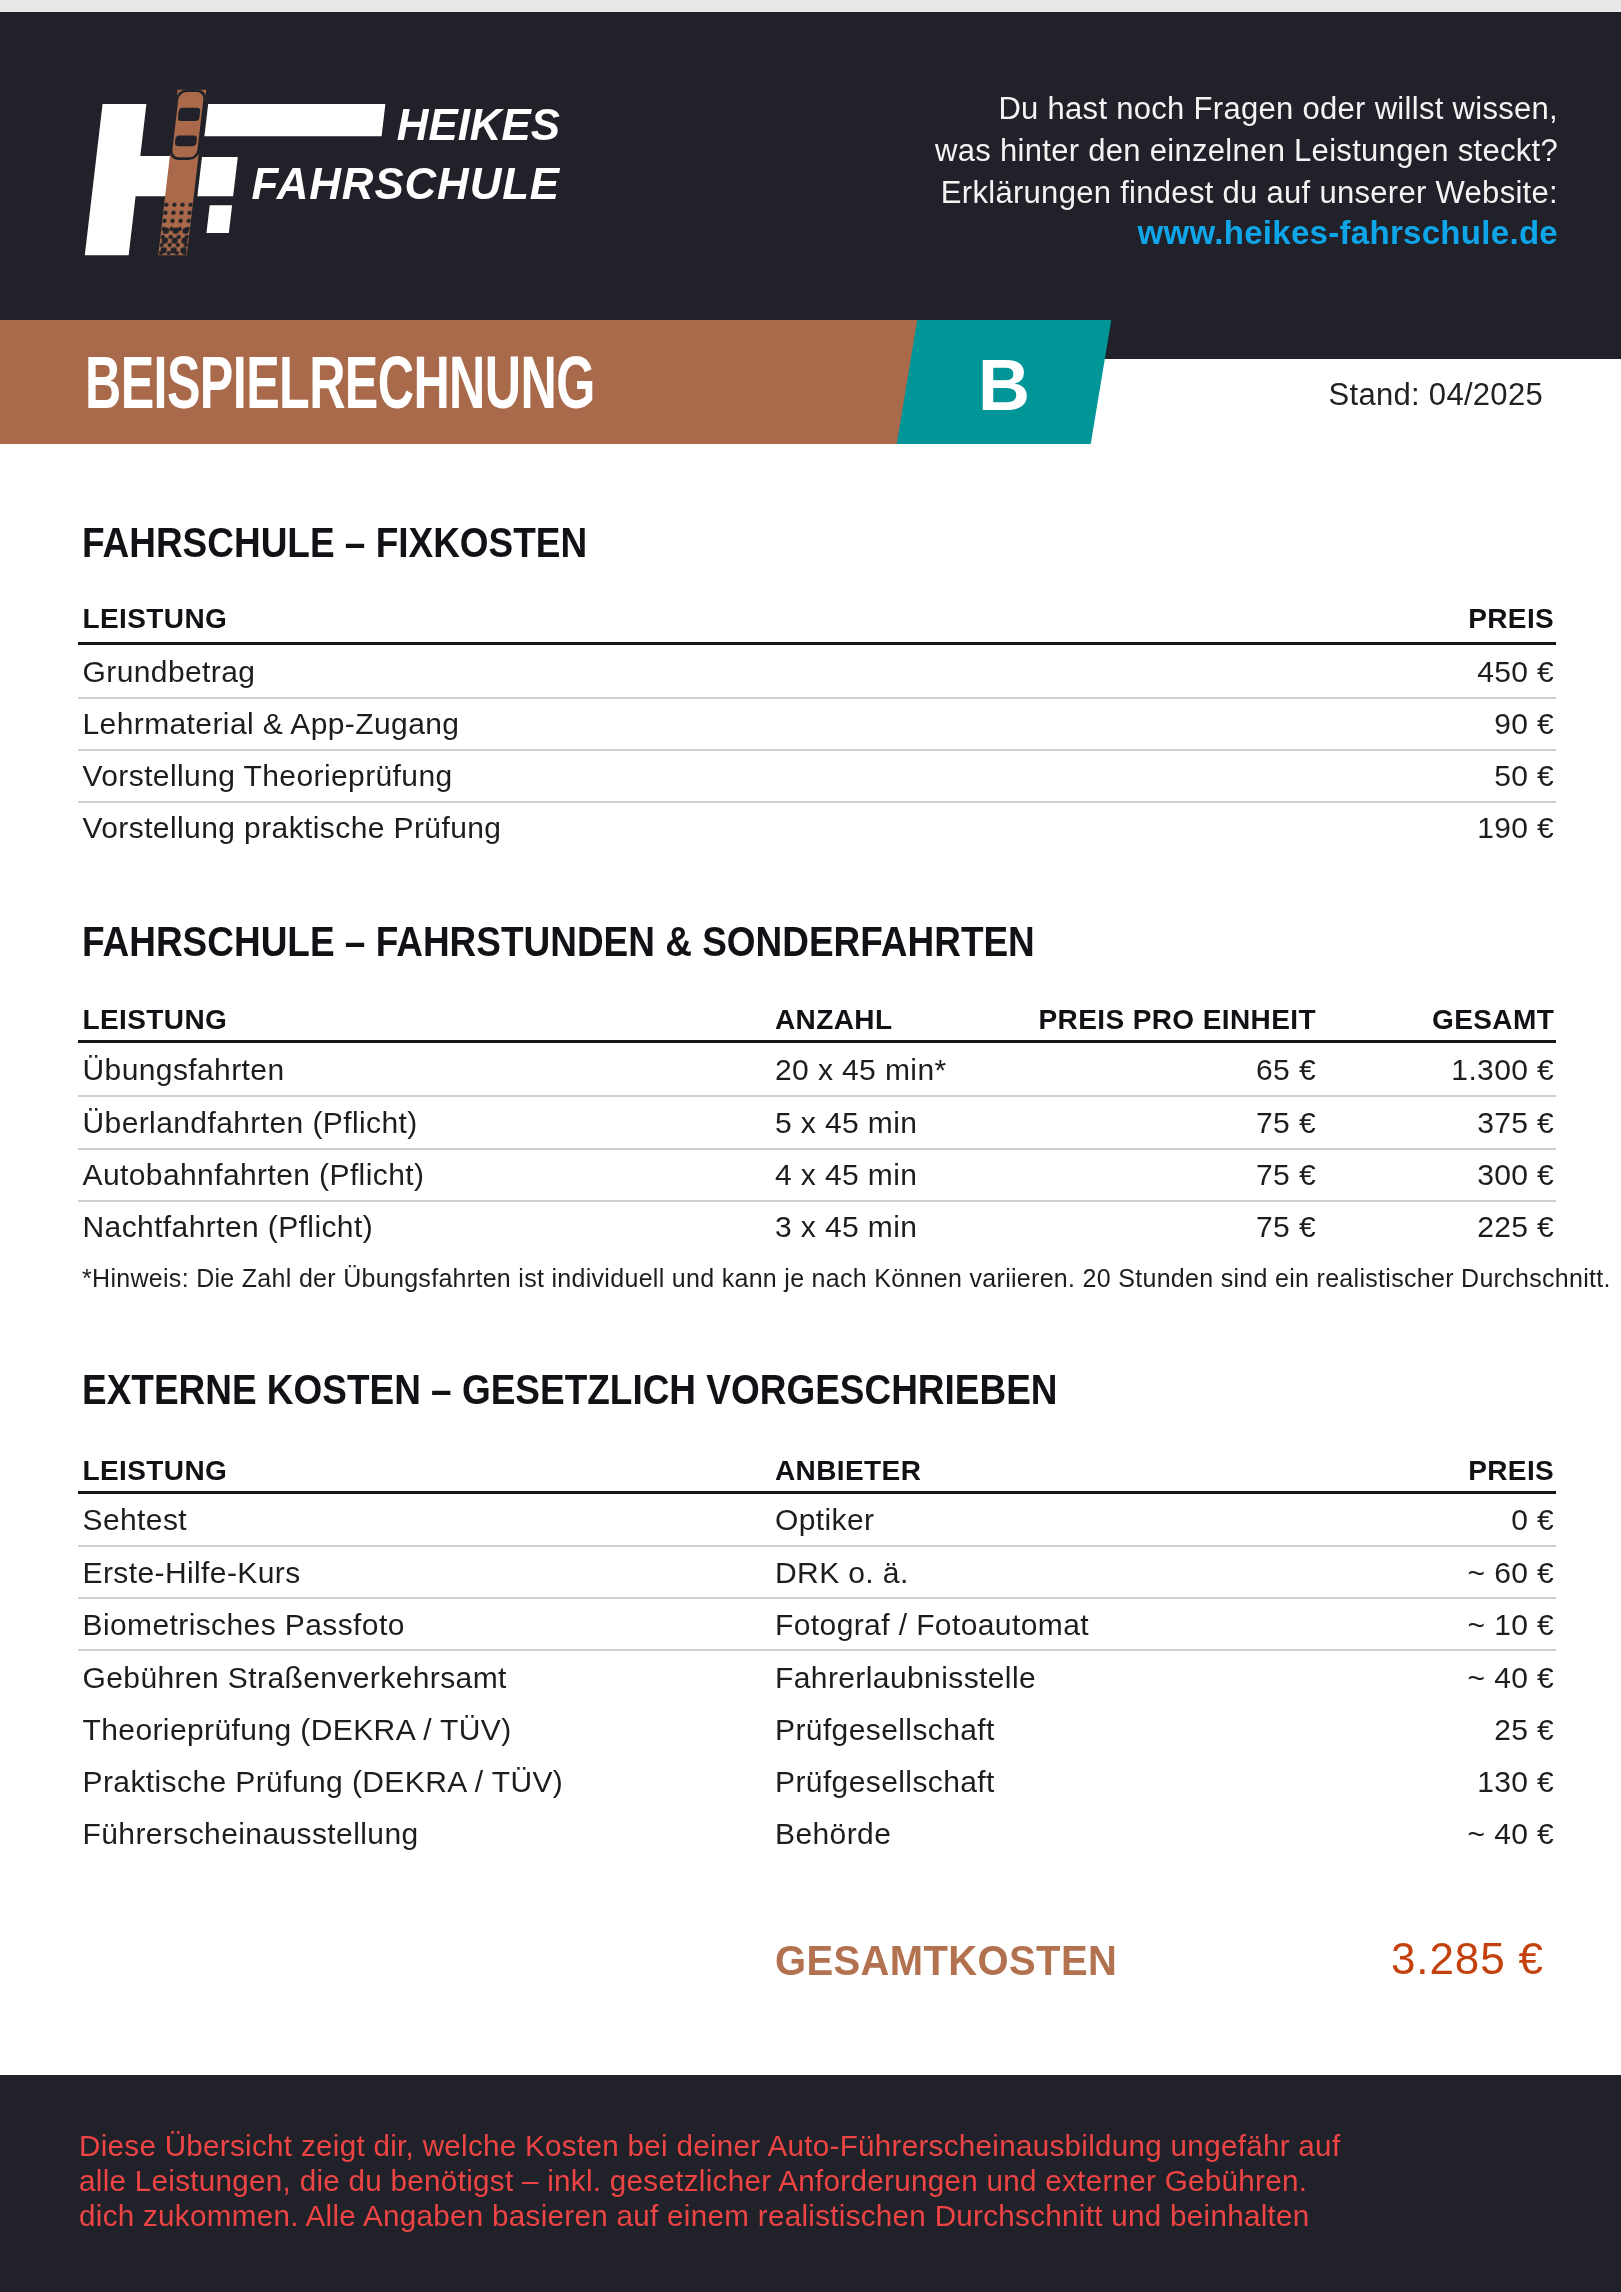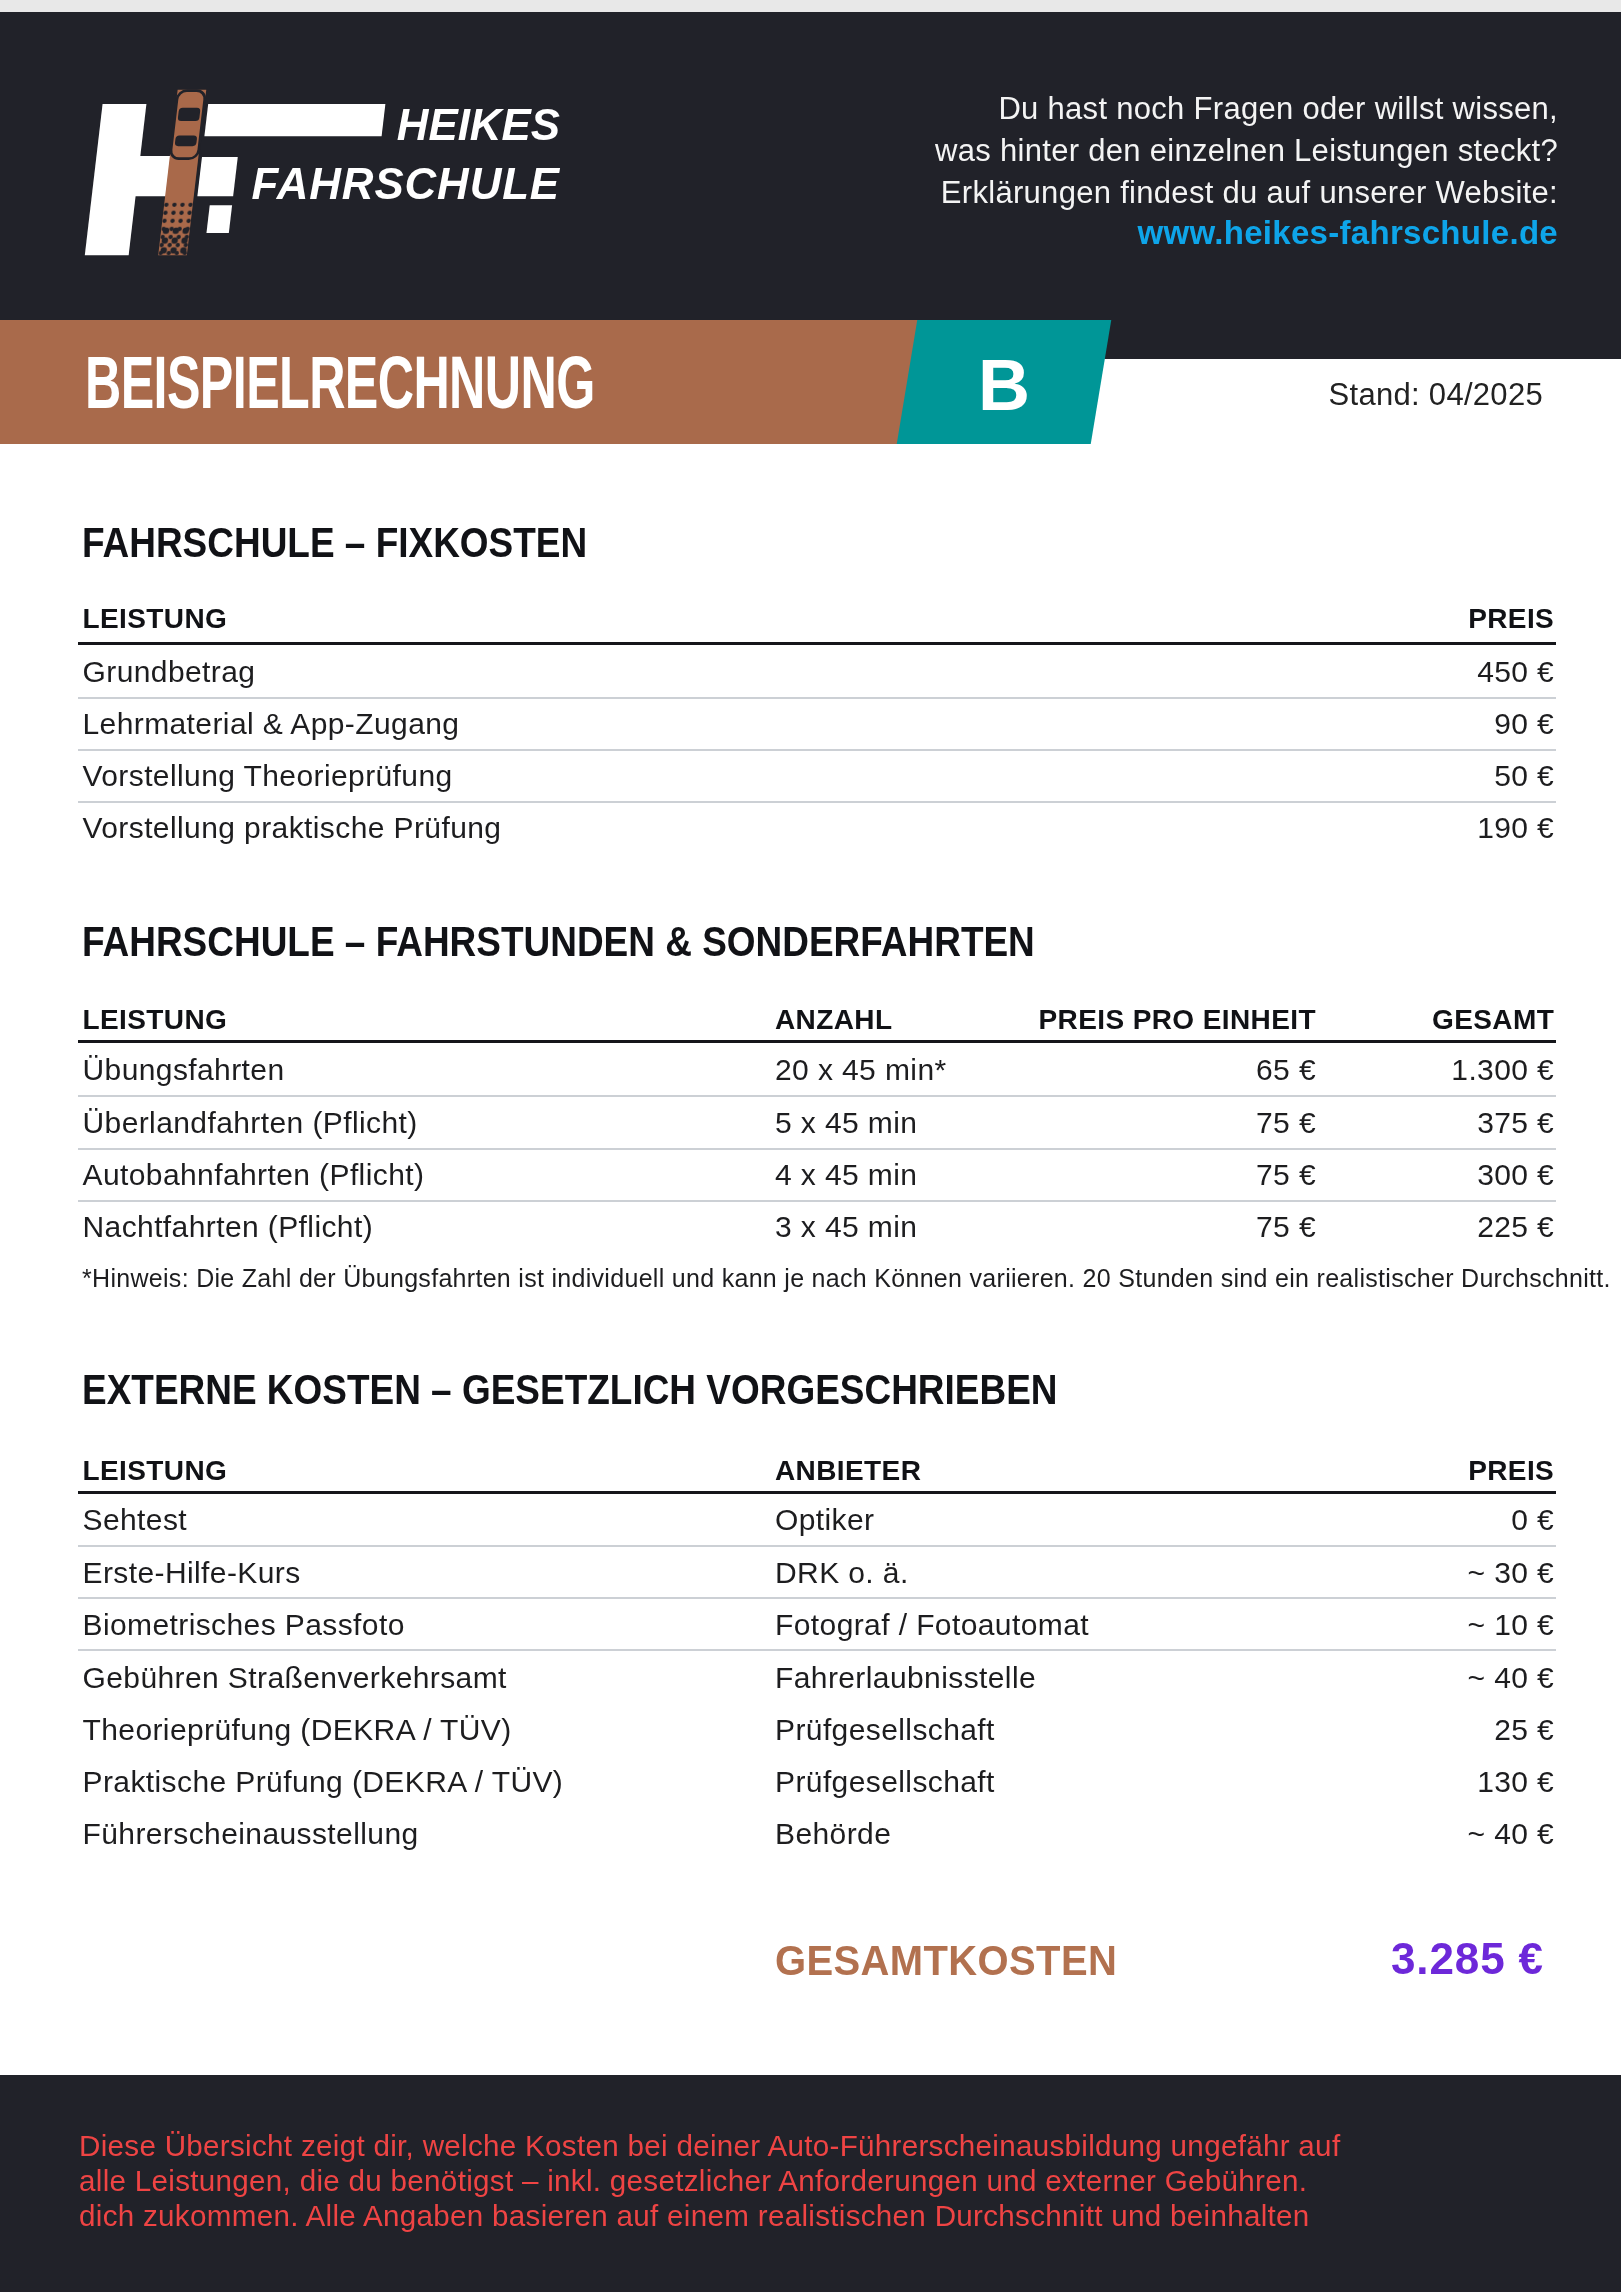--- a/index.html
+++ b/index.html
@@ -33,21 +33,21 @@
   .c1{position:absolute;left:4.5px;}
   .c2{position:absolute;left:697px;}
   .c3{position:absolute;right:240px;text-align:right;}
   .c4{position:absolute;right:1.8px;text-align:right;}
   .rule{position:absolute;left:78px;width:1478px;height:2.7px;background:#15161a;}
   .sep{position:absolute;left:78px;width:1478px;height:1.8px;background:#ccd0d5;}
   .note{position:absolute;left:82px;top:1252px;font-size:25px;color:#1d1d1f;letter-spacing:0.3px;}
   
   .total-label{position:absolute;left:775px;top:1924px;font-size:43px;font-weight:800;color:#b2714f;
     letter-spacing:0.4px;transform:scaleX(.93);transform-origin:left top;white-space:nowrap;}
-  .total-value{position:absolute;right:78px;top:1922px;font-size:44px;font-weight:700;color:#6d28d9;letter-spacing:0.9px;}
+  .total-value{position:absolute;right:78px;top:1922px;font-size:44px;font-weight:400;color:#c2410c;letter-spacing:0.9px;}
   
   .footer{position:absolute;left:0;top:2063px;width:1622px;height:230px;background:#212229;}
   .footer-text{position:absolute;left:79px;top:53px;color:#ef4444;font-size:29.6px;line-height:35px;
     font-weight:400;letter-spacing:0.3px;}
 </style>
 </head>
 <body>
 
 <div class="page">
 
@@ -176,21 +176,21 @@
 
   <div class="td-row" style="top:1482px;">
     <span class="c1">Sehtest</span>
     <span class="c2">Optiker</span>
     <span class="c4">0 €</span>
   </div>
   <div class="sep" style="top:1533px;"></div>
   <div class="td-row" style="top:1535px;">
     <span class="c1">Erste-Hilfe-Kurs</span>
     <span class="c2">DRK o. ä.</span>
-    <span class="c4">~ 30 €</span>
+    <span class="c4">~ 60 €</span>
   </div>
   <div class="sep" style="top:1585px;"></div>
   <div class="td-row" style="top:1587px;">
     <span class="c1">Biometrisches Passfoto</span>
     <span class="c2">Fotograf / Fotoautomat</span>
     <span class="c4">~ 10 €</span>
   </div>
   <div class="sep" style="top:1637px;"></div>
   <div class="td-row" style="top:1640px;">
     <span class="c1">Gebühren Straßenverkehrsamt</span>

